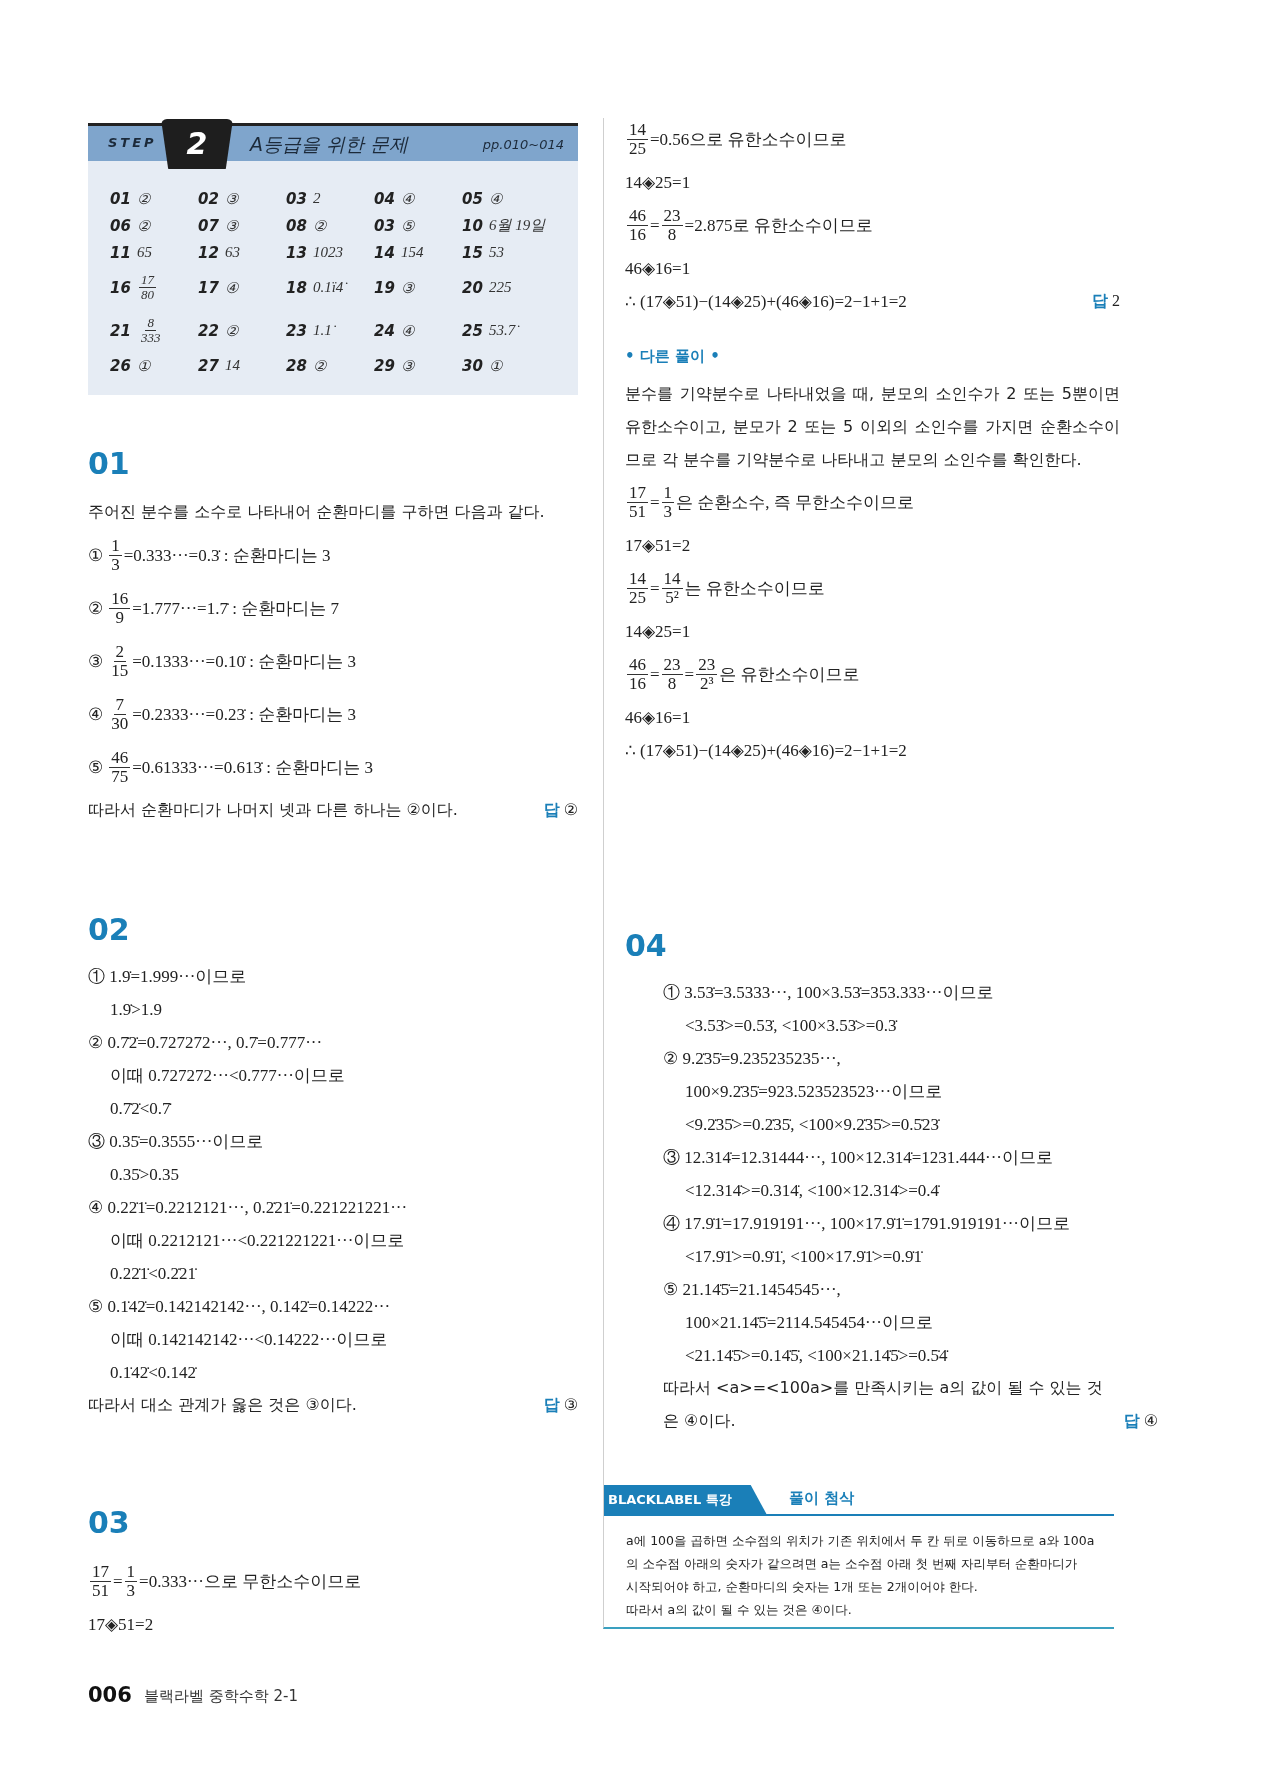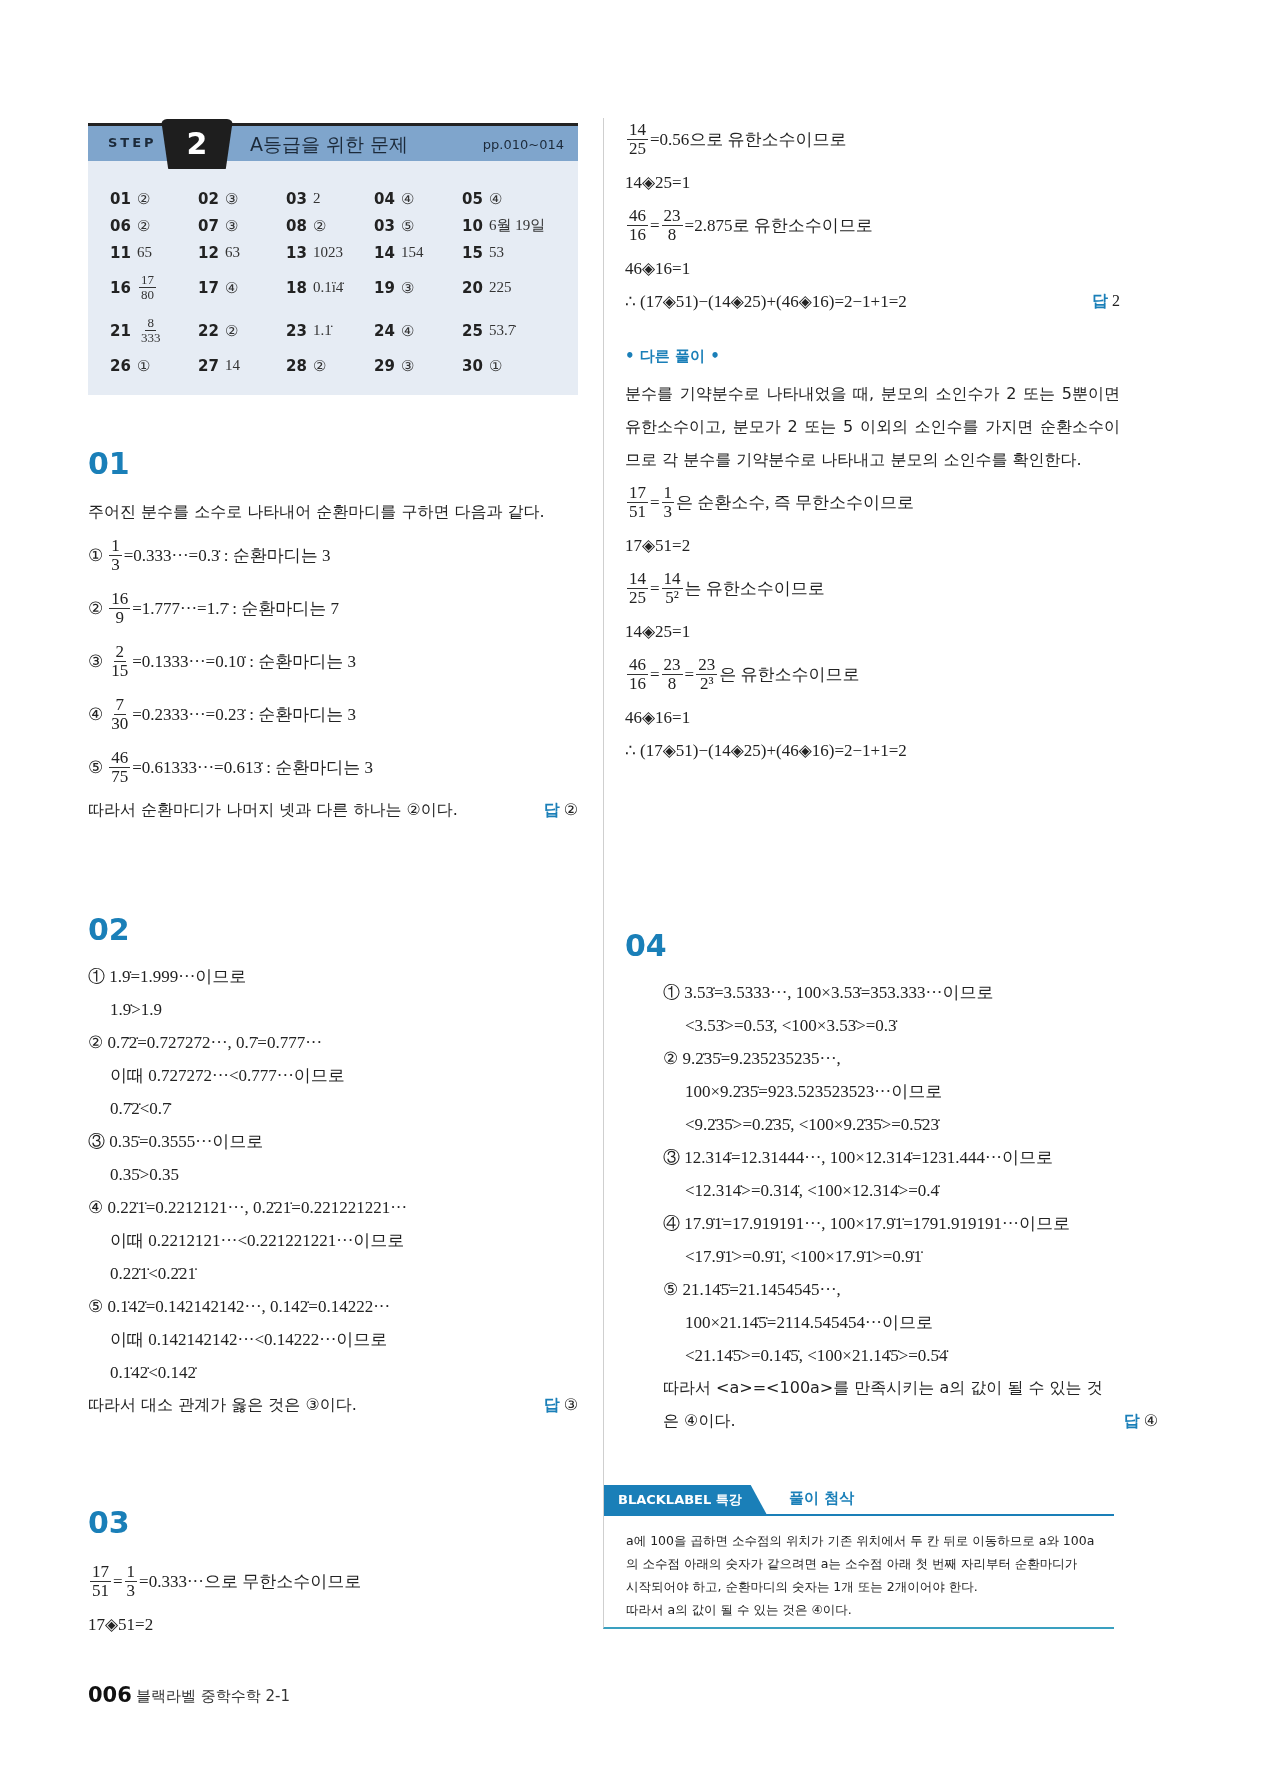--- a/index.html
+++ b/index.html
@@ -1,20 +1,20 @@
 <!DOCTYPE html>
 <html><head>
 <meta charset="utf-8">
 <style>
   html, body { margin:0; padding:0; background:#ffffff; }
   body { width:1270px; height:1772px; position:relative; overflow:hidden;
          font-family:"DejaVu Serif", serif; color:#222; }
 
   
-  .stepbox { position:absolute; left:88px; top:123px; width:490px; height:272px; background:#e6ecf4; }
+  .stepbox { position:absolute; left:88px; top:123px; width:490px; height:272px; background:#e6ecf4;font-style:italic; }
   .stephead { position:absolute; left:0; top:0; width:490px; height:38px; background:#7fa5cc; border-top:3px solid #222; box-sizing:border-box; }
   .steplabel { position:absolute; left:20px; top:9px; font-size:13px; letter-spacing:3px; color:#1c2a3a; font-family:"DejaVu Sans", sans-serif; font-weight:bold; }
   .stepnum { position:absolute; left:73px; top:-7px; width:72px; height:50px; background:#1e1e1e; border-radius:6px 6px 8px 8px; clip-path:polygon(0 0,100% 0,90% 100%,10% 100%); color:#fff; font-family:"DejaVu Sans", sans-serif; font-weight:bold; font-size:30px; text-align:center; line-height:50px; }
   .steptitle { position:absolute; left:162px; top:6px; font-size:19px; color:#1c2a3a; font-family:"DejaVu Sans", sans-serif; }
   .steppages { position:absolute; right:14px; top:11px; font-size:13px; color:#1c2a3a; font-family:"DejaVu Sans", sans-serif; }
   .answers { position:absolute; left:22px; top:62px; width:460px; }
   .arow { display:flex; height:27px; align-items:center; }
   .arow.tall { height:43px; }
   .acell { width:88px; display:flex; align-items:center; font-size:14px; }
   .anum { font-family:"DejaVu Sans", sans-serif; font-weight:bold; font-size:15px; margin-right:6px; color:#222; }
@@ -31,27 +31,27 @@
   .block { position:absolute; font-family:"Liberation Serif", serif; font-size:17px; color:#222; }
   .line { height:33px; display:flex; align-items:center; white-space:nowrap; }
   .line.f { height:53px; }
   .indent { padding-left:22px; }
   .ko { font-family:"DejaVu Sans", sans-serif; font-size:16px; }
   .ans { position:absolute; right:0; font-family:"DejaVu Sans", sans-serif; font-weight:bold; color:#1a7fb8; font-size:16px; }
   .ansval { font-family:"Liberation Serif", serif; font-weight:normal; color:#222; margin-left:4px; }
   .alt-title { font-family:"DejaVu Sans", sans-serif; font-weight:bold; color:#1a7fb8; font-size:15px; }
 
   .blbox { position:absolute; left:603px; top:1485px; width:510px; height:142px; border-left:1px solid #cfcfcf; border-bottom:2px solid #3aa0c0; }
-  .bltab { position:absolute; left:0; top:0; width:163px; height:30px; background:#1a7fb8; color:#fff; font-family:"DejaVu Sans", sans-serif; font-size:13px; font-weight:bold; line-height:30px; padding-left:14px; box-sizing:border-box; clip-path:polygon(0 0,90% 0,100% 100%,0 100%); }
+  .bltab { position:absolute; left:0; top:0; width:163px; height:30px; background:#1a7fb8; color:#fff; font-family:"DejaVu Sans", sans-serif; font-size:13px; font-weight:bold; line-height:30px; padding-left:4px; box-sizing:border-box; clip-path:polygon(0 0,90% 0,100% 100%,0 100%); }
   .blline { position:absolute; left:0; top:29px; width:510px; height:2px; background:#1a7fb8; }
   .bltitle { position:absolute; left:185px; top:4px; color:#1a7fb8; font-family:"DejaVu Sans", sans-serif; font-weight:bold; font-size:15px; }
   .bltext { position:absolute; left:22px; top:44px; width:480px; font-family:"DejaVu Sans", sans-serif; font-size:12.5px; line-height:23px; color:#222; }
 
   .footer-num { position:absolute; left:88px; top:1683px; font-family:"DejaVu Sans", sans-serif; font-weight:bold; font-size:21px; color:#111; }
-  .footer-title { position:absolute; left:136px; top:1687px; font-family:"DejaVu Sans", sans-serif; font-size:15px; color:#333; }
+  .footer-title { position:absolute; left:144px; top:1687px; font-family:"DejaVu Sans", sans-serif; font-size:15px; color:#333; }
 </style>
 </head>
 <body>
 
 <div class="stepbox">
   <div class="stephead">
     <span class="steplabel">STEP</span>
     <span class="stepnum">2</span>
     <span class="steptitle">A등급을 위한 문제</span>
     <span class="steppages">pp.010~014</span>

